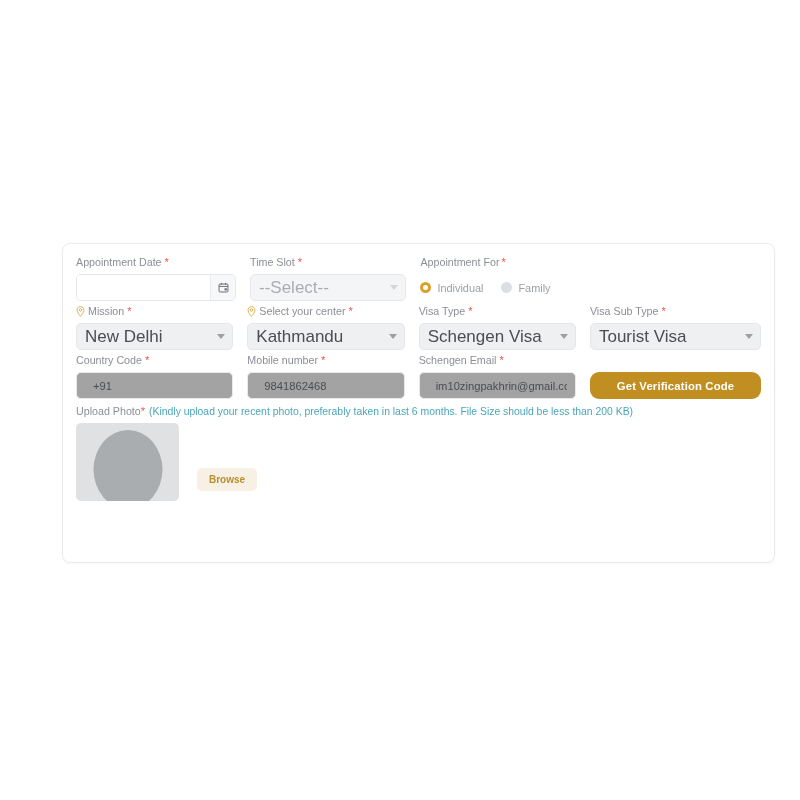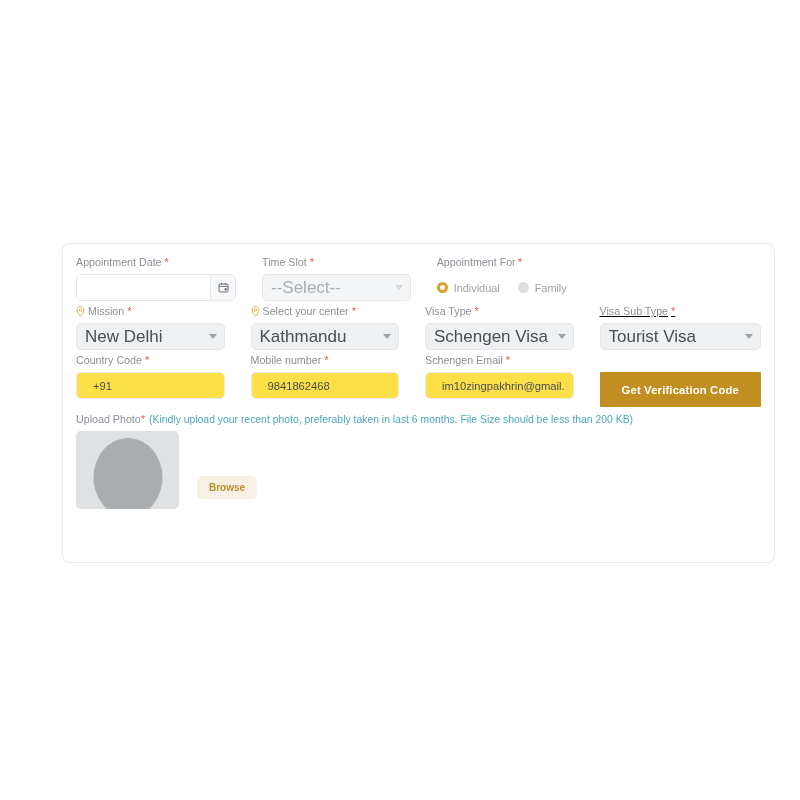--- a/index.html
+++ b/index.html
@@ -65,21 +65,21 @@
     letter-spacing: 0.1px;
   }
 
   .card-body {
     padding: 11px 13px 0 13px;
   }
 
   
   .row {
     display: flex;
-    gap: 12px;
+    gap: 0;
     margin-bottom: 3px;
   }
   .col {
     width: 174px;
     padding-right: 14px;
   }
 
   .field-label {
     font-size: 10.7px;
     color: #8b8f96;
@@ -113,21 +113,21 @@
     border-radius: 5px;
     border: 1px solid #e4e6e9;
     background: #ffffff;
     font-family: "Liberation Sans", sans-serif;
     font-size: 11.2px;
     color: #3e4146;
     padding: 0 8px;
     outline: none;
   }
   .inp.filled {
-    background: #fde047;
+    background: #a3a3a3;
     border-color: #e8e9eb;
     color: #4a4d52;
     padding-left: 16px;
   }
   .inp::placeholder { color: #b4b8bd; }
 
   .date-wrap {
     display: flex;
     width: 100%;
     height: 27px;
@@ -223,25 +223,25 @@
   .radio-label {
     font-size: 10.9px;
     color: #9ca1a7;
   }
 
   
   .gold-btn {
     display: inline-flex;
     align-items: center;
     justify-content: center;
-    height: 35px;
+    height: 27px;
     width: 100%;
     background: #c18e21;
     border: none;
-    border-radius: 1px;
+    border-radius: 9px;
     color: #ffffff;
     font-family: "Liberation Sans", sans-serif;
     font-size: 11.3px;
     font-weight: bold;
     letter-spacing: 0.15px;
     cursor: pointer;
   }
 
   
   .upload-row {
@@ -405,21 +405,21 @@
             <span class="req">*</span>
           </div>
           <div class="sel">
             <select>
               <option>Schengen Visa</option>
             </select>
             <span class="caret"></span>
           </div>
         </div>
 
-        <div class="col" style="padding-right:0;text-decoration:underline;">
+        <div class="col" style="padding-right:0;">
           <div class="field-label">
             <span>Visa Sub Type</span>
             <span class="req">*</span>
           </div>
           <div class="sel">
             <select>
               <option>Tourist Visa</option>
             </select>
             <span class="caret"></span>
           </div>

